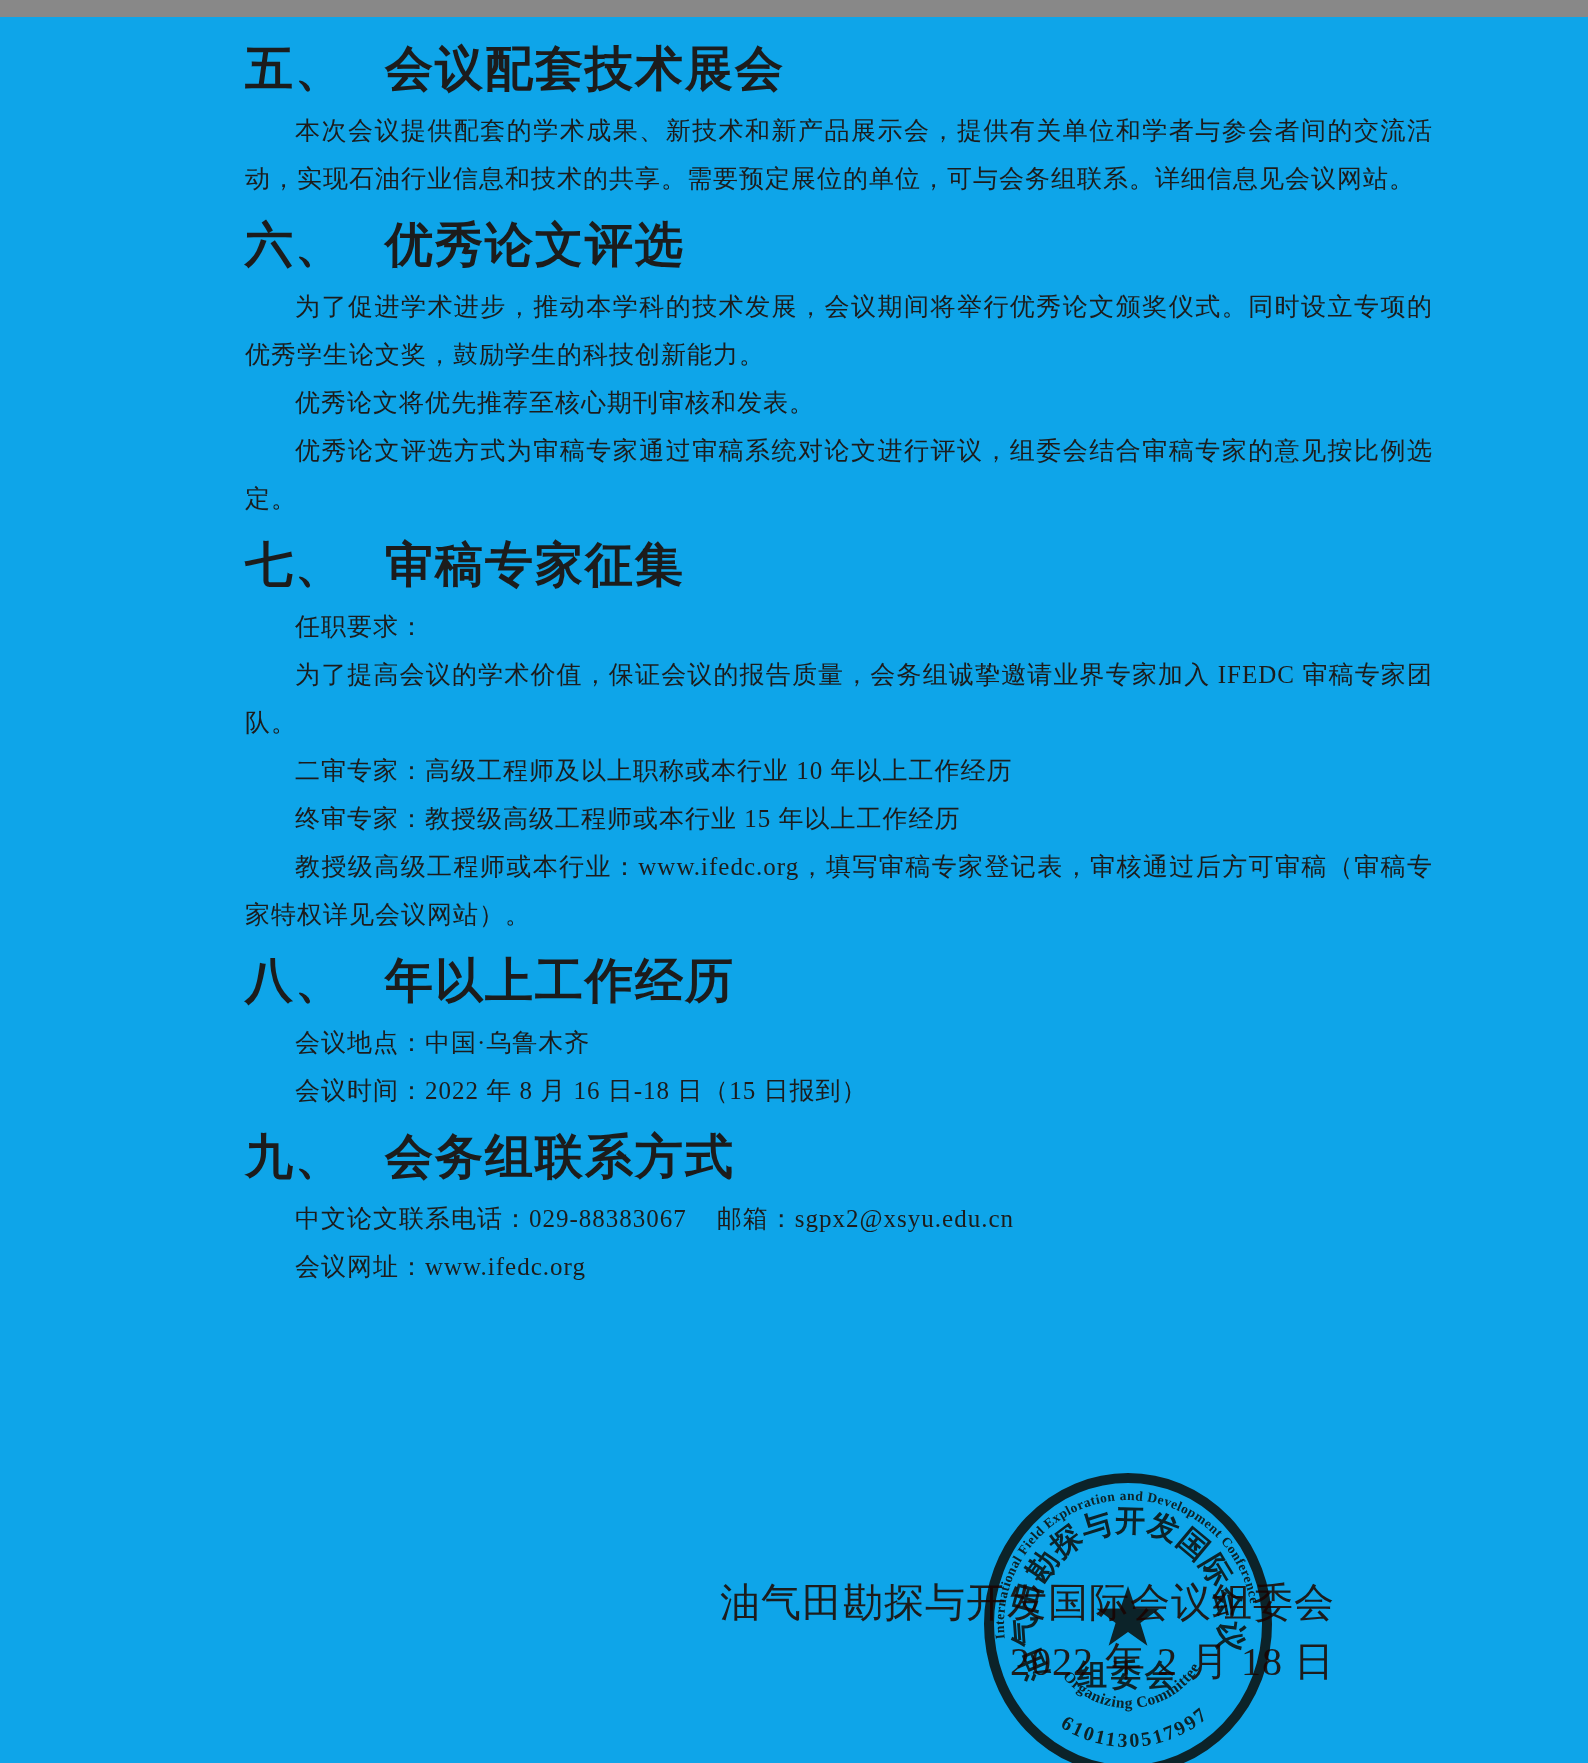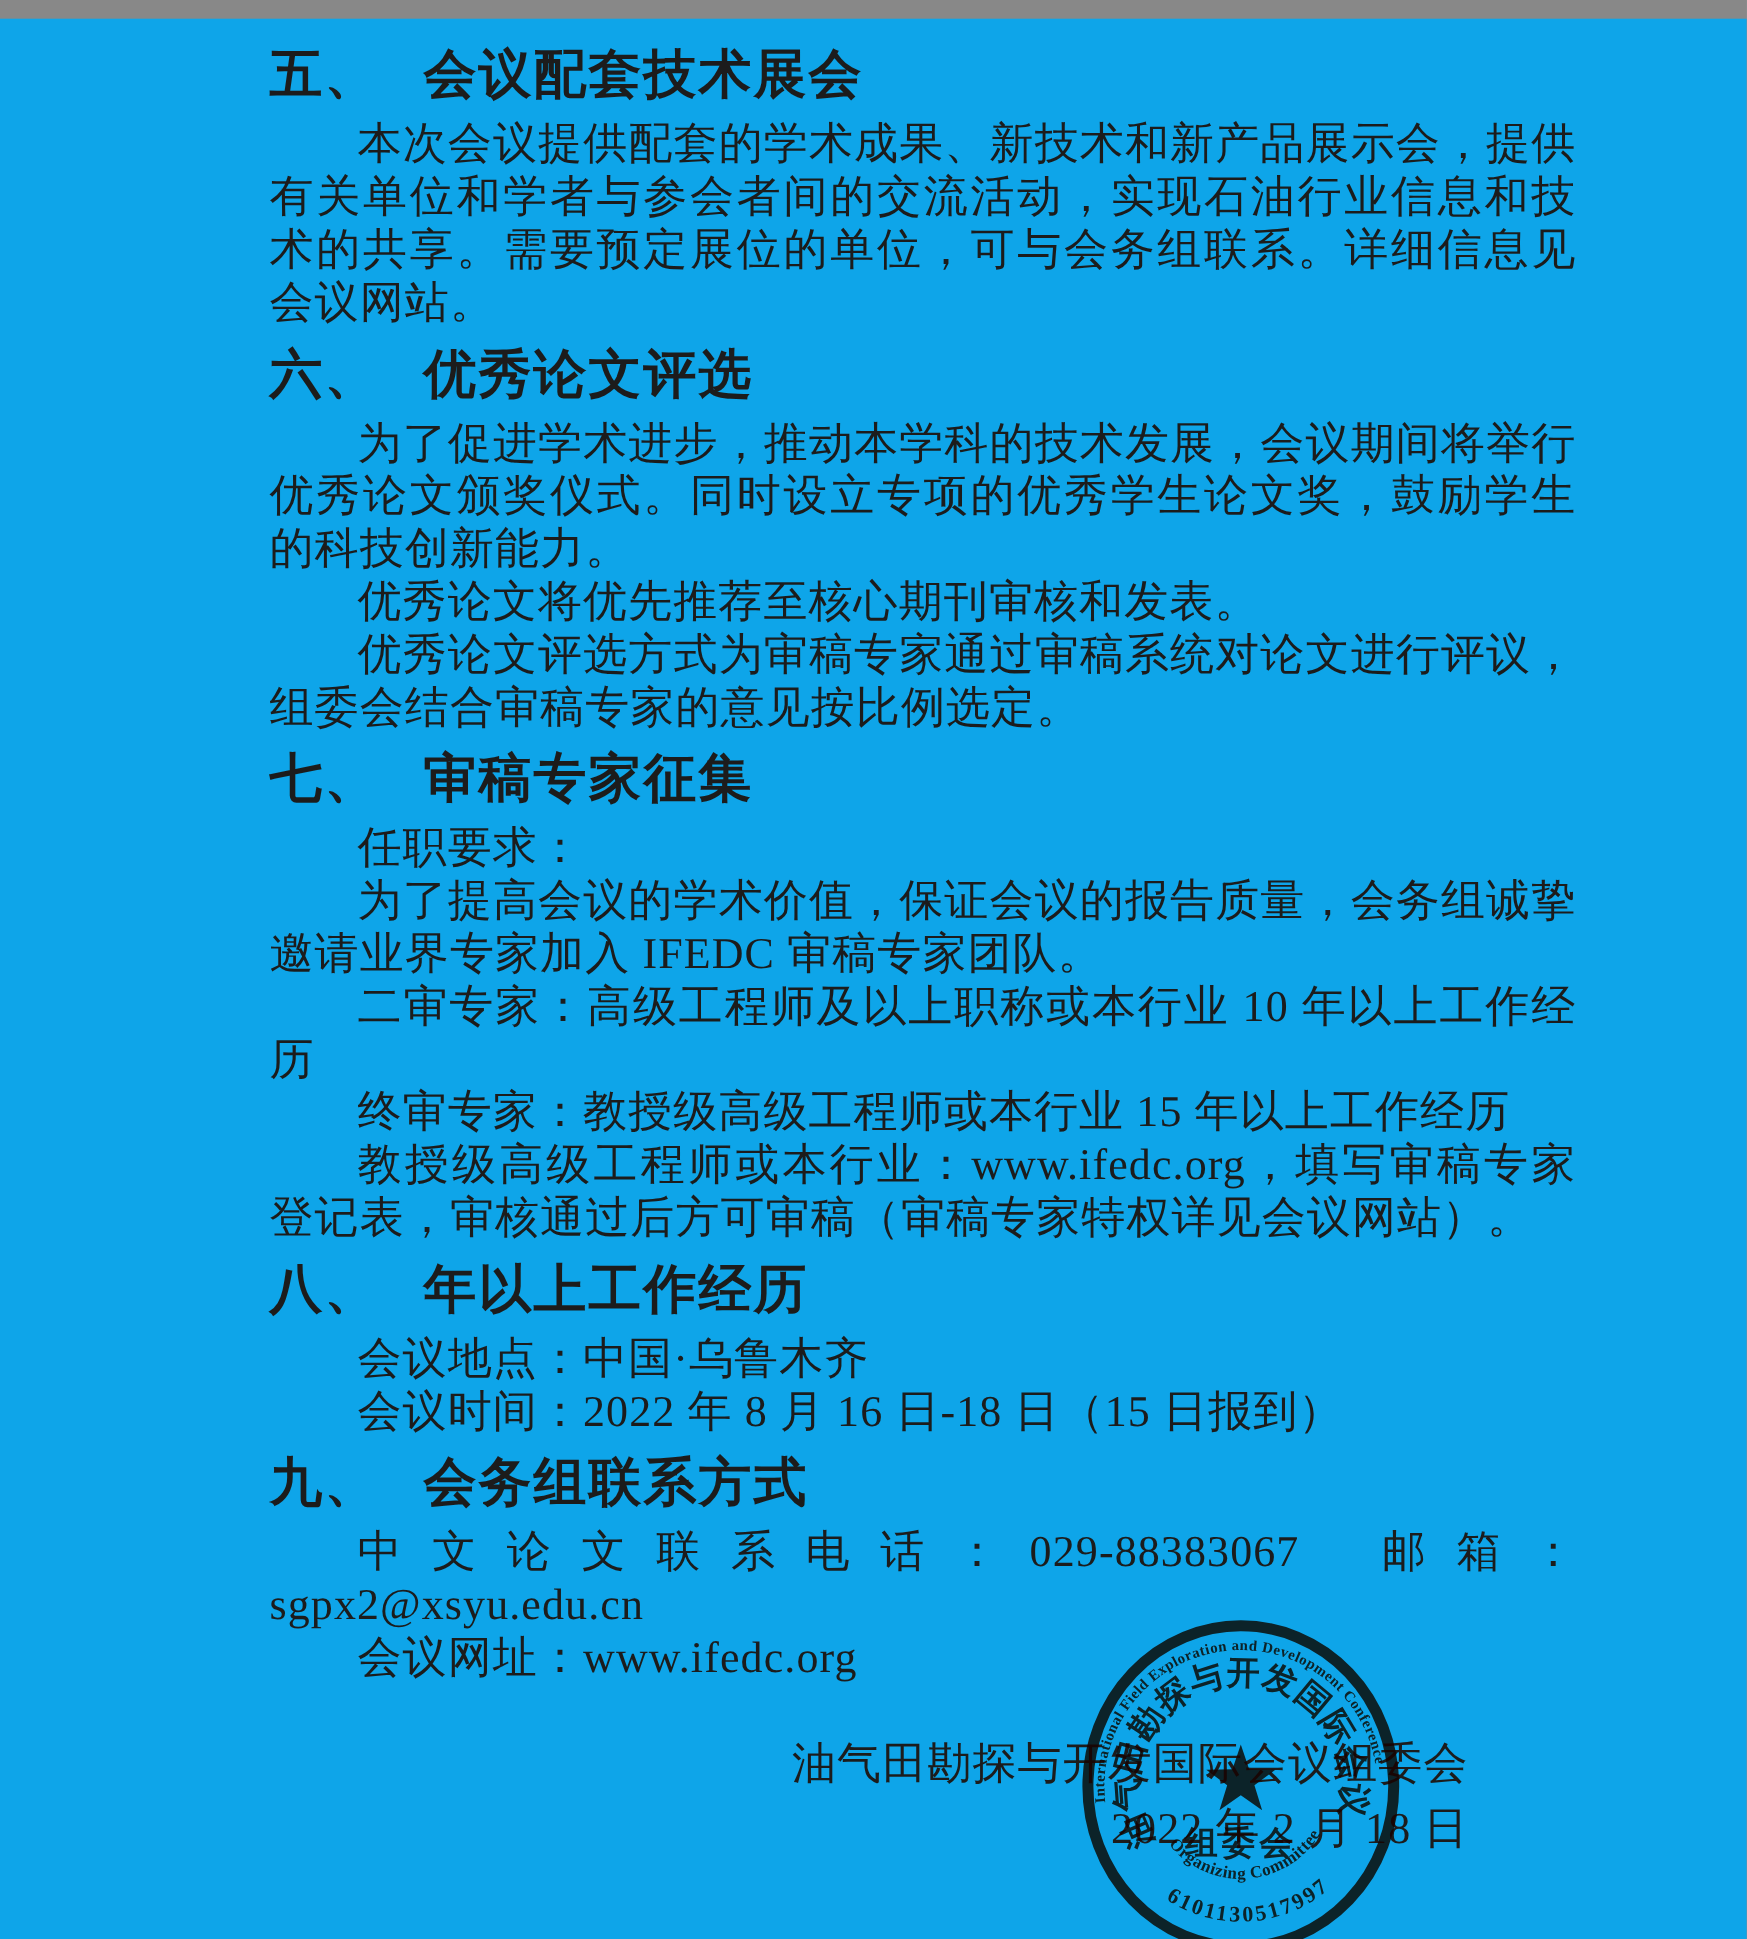--- a/index.html
+++ b/index.html
@@ -21,21 +21,21 @@
     font-family:"Liberation Sans","DejaVu Sans",sans-serif;
     font-weight:700;
     font-size:48px;
     line-height:56px;
     margin:14px 0 10px 0;
     letter-spacing:2px;
     white-space:nowrap;
   }
   .h .ht{margin-left:40px;}
   .p{
-    font-size:40px;
+    font-size:25px;
     line-height:48px;
     letter-spacing:1px;
     text-align:justify;
     text-indent:2em;
     margin:0;
   }
   .lbl{font-weight:400;}
   .gap{margin-left:1.2em;}
   .signature{
     position:absolute;

